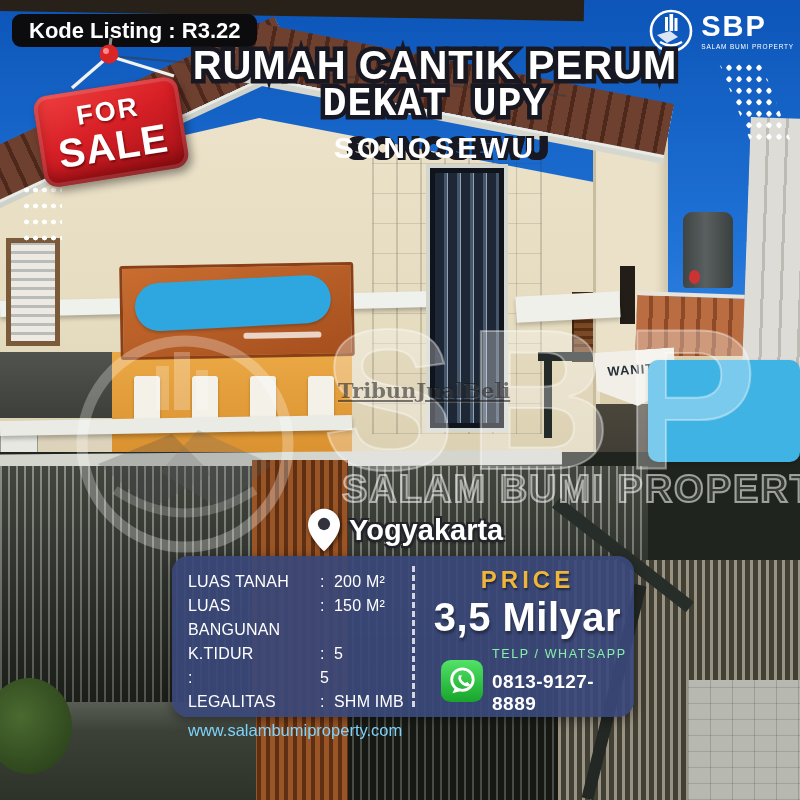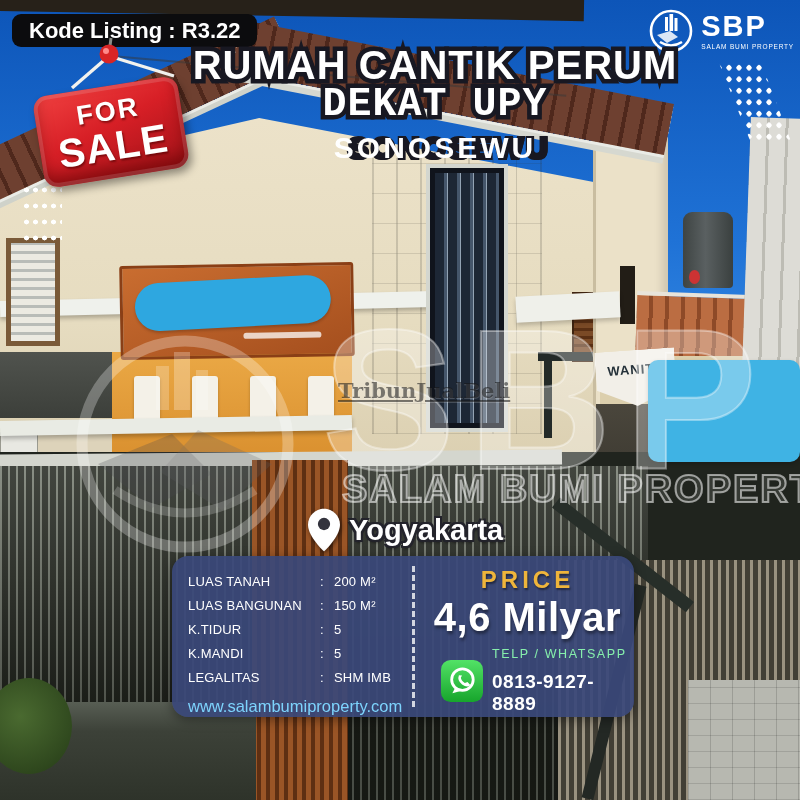--- a/index.html
+++ b/index.html
@@ -121,21 +121,21 @@
   .tsub .tstroke{-webkit-text-stroke:4px #181822;
     text-shadow:1.5px 1.5px 0 #181822,-1.5px 1.5px 0 #181822,1.5px -1.5px 0 #181822,-1.5px -1.5px 0 #181822;}
   .location{left:308px;top:508px;z-index:6;display:flex;align-items:center;gap:9px;}
   .location-text{color:#fff;font-weight:bold;font-size:29px;
     text-shadow:2px 2px 0 #23232b,-2px 2px 0 #23232b,2px -2px 0 #23232b,-2px -2px 0 #23232b,0 3px 3px rgba(0,0,0,.5);text-align:center;}
   .pin-svg{filter:drop-shadow(1px 2px 2px rgba(0,0,0,.55));}
   
   .info-panel{left:172px;top:556px;width:462px;height:161px;z-index:7;display:flex;
     background:rgba(58,72,122,.93);border-radius:16px;box-shadow:0 3px 12px rgba(0,0,0,.4);color:#fff;box-sizing:border-box;}
   .panel-left{width:238px;padding:14px 0 10px 16px;box-sizing:border-box;}
-  .spec-row{display:grid;grid-template-columns:132px 14px 1fr;font-size:13px;line-height:24px;letter-spacing:.2px;}
+  .spec-row{display:grid;grid-template-columns:132px 14px 1fr;font-size:16px;line-height:24px;letter-spacing:.2px;}
   .website{font-size:16.5px;margin-top:7px;color:#7dd3fc;}
   .panel-divider{width:0;border-left:3px dashed rgba(255,255,255,.78);margin:10px 2px;}
   .panel-right{flex:1;padding:10px 6px 16px 10px;box-sizing:border-box;text-align:center;}
   .price-label{color:#efb53b;font-weight:bold;font-size:24px;letter-spacing:4px;text-shadow:1px 2px 2px rgba(0,0,0,.45);}
   .price-value{font-size:40px;font-weight:bold;margin-top:2px;letter-spacing:.5px;text-shadow:1px 3px 3px rgba(0,0,0,.4);line-height:1.05;}
   .contact{display:flex;align-items:center;gap:9px;margin-top:9px;margin-left:14px;text-align:left;}
   .wa-icon{width:42px;height:42px;flex:0 0 auto;}
   .contact-label{font-size:12.5px;letter-spacing:1.6px;color:#86efac;}
   .contact-phone{font-size:19px;font-weight:bold;letter-spacing:.5px;margin-top:10px;}
 </style>
@@ -279,35 +279,34 @@
         <span>LUAS BANGUNAN</span>
           <span>:</span>
           <span>150 M²</span>
       </div>
       <div class="spec-row">
         <span>K.TIDUR</span>
           <span>:</span>
           <span>5</span>
       </div>
       <div class="spec-row">
-        <span>K.MANDI</span>
           <span>:</span>
           <span>5</span>
       </div>
       <div class="spec-row">
         <span>LEGALITAS</span>
           <span>:</span>
           <span>SHM IMB</span>
       </div>
       <div class="website">www.salambumiproperty.com</div>
     </div>
     <div class="panel-divider"></div>
     <div class="panel-right">
       <div class="price-label">PRICE</div>
-      <div class="price-value">4,6 Milyar</div>
+      <div class="price-value">3,5 Milyar</div>
       <div class="contact">
         <svg class="wa-icon" viewBox="0 0 48 48">
           <defs>
             <linearGradient id="wag" x1="0" y1="0" x2="0" y2="1">
               <stop offset="0" stop-color="#52e266"></stop>
                 <stop offset="1" stop-color="#17a52c"></stop>
             </linearGradient>
           </defs>
           <rect width="48" height="48" rx="11" fill="url(#wag)"></rect>
           <circle cx="24.5" cy="22.5" r="12.3" fill="none" stroke="#fff" stroke-width="3.2"></circle>

